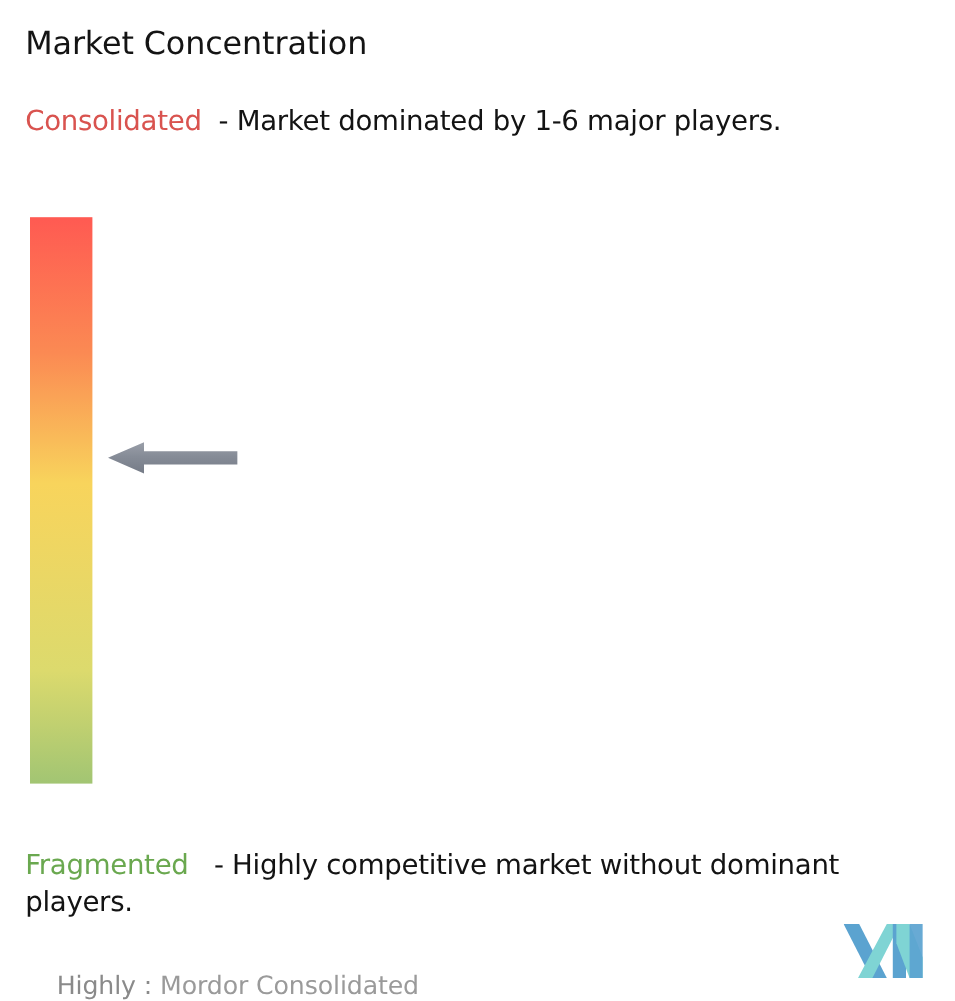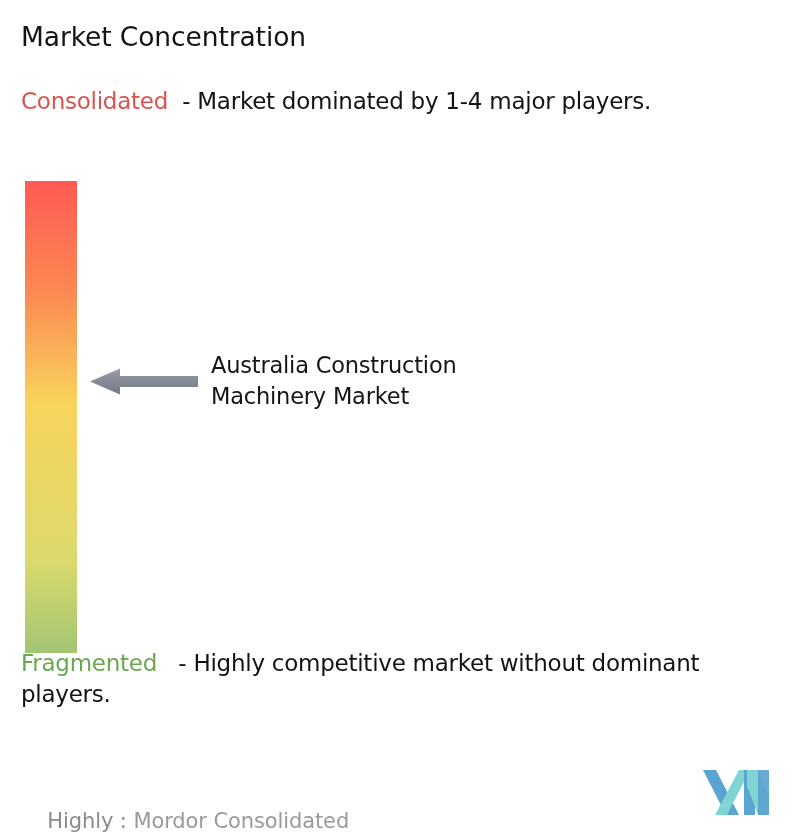--- a/index.html
+++ b/index.html
@@ -41,21 +41,21 @@
     position: absolute;
     left: 21px;
     width: 764px;
     font-size: 23px;
     line-height: 31px;
     font-weight: 400;
     color: #131313;
     letter-spacing: -0.25px;
   }
   .legend-top { top: 86px; }
-  .legend-bottom { top: 648px; }
+  .legend-bottom { top: 706px; }
 
   .legend-key {
     font-weight: 400;
   }
   .key-consolidated { color: #d9534f; }
   .key-fragmented  { color: #6aa84f; }
   .legend-sep { white-space: pre; }
 
   
   .gradient-bar {
@@ -125,42 +125,38 @@
   }
 </style>
 </head>
 <body>
 
 <div class="canvas">
 
   <div class="chart-title">Market Concentration</div>
 
   <div class="legend-line legend-top">
-    <span class="legend-key key-consolidated" style="color: rgb(217, 83, 79); margin-top: 33px;">Consolidated</span><span class="legend-sep">  - </span><span>Market dominated by 1-4 major players.</span>
+    <span class="legend-key key-consolidated" style="color: rgb(217, 83, 79); margin-top: 33px;">Consolidated</span><span class="legend-sep">  - </span><span>Market dominated by 1-6 major players.</span>
   </div>
 
   <div class="gradient-bar" style="background: linear-gradient(rgb(255, 90, 82) 0%, rgb(251, 138, 83) 24%, rgb(248, 212, 92) 47%, rgb(220, 218, 109) 80%, rgb(162, 197, 115) 100%);"></div>
 
   <div class="callout-arrow">
     <svg width="108" height="27" viewBox="0 0 108 27" xmlns="http://www.w3.org/2000/svg">
       <defs>
         <linearGradient id="arrowGrad" x1="0" y1="0" x2="0" y2="1">
           <stop offset="0%" stop-color="#9a9fa9"></stop>
           <stop offset="45%" stop-color="#868c97"></stop>
           <stop offset="100%" stop-color="#757b87"></stop>
         </linearGradient>
       </defs>
       <polygon points="0,13.5 30,0.5 30,8 108,8 108,19 30,19 30,26.5" fill="url(#arrowGrad)"></polygon>
     </svg>
   </div>
 
-  <div class="callout-label">
-    <div>Australia Construction</div>
-    <div>Machinery Market</div>
-  </div>
 
   <div class="legend-line legend-bottom">
     <span class="legend-key key-fragmented" style="color: rgb(106, 168, 79);">Fragmented</span><span class="legend-sep">   - </span><span>Highly competitive market without dominant players.</span>
   </div>
 
   <div class="source-text">
     <span class="source-label">Highly : </span><span class="source-name">Mordor Consolidated</span>
   </div>
 
   <div class="brand-logo">

